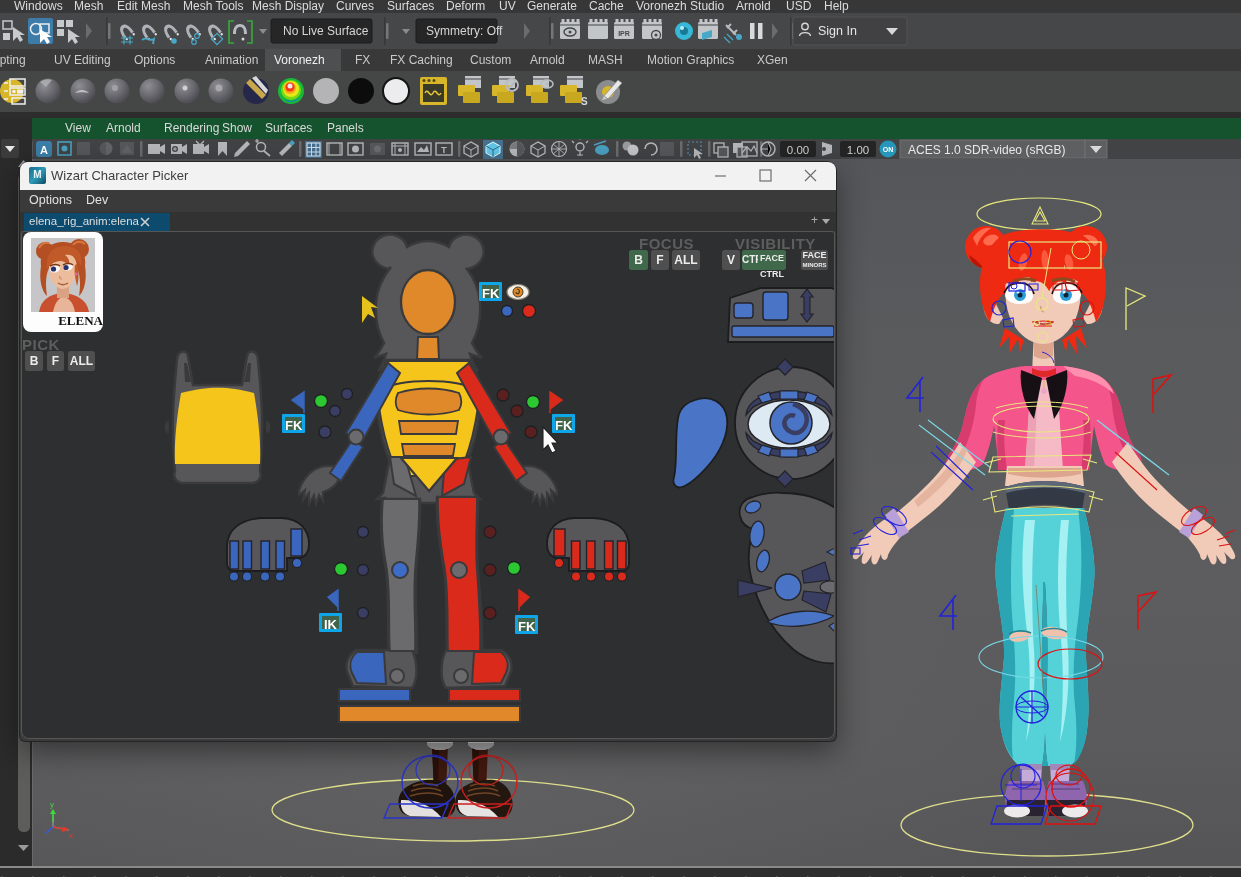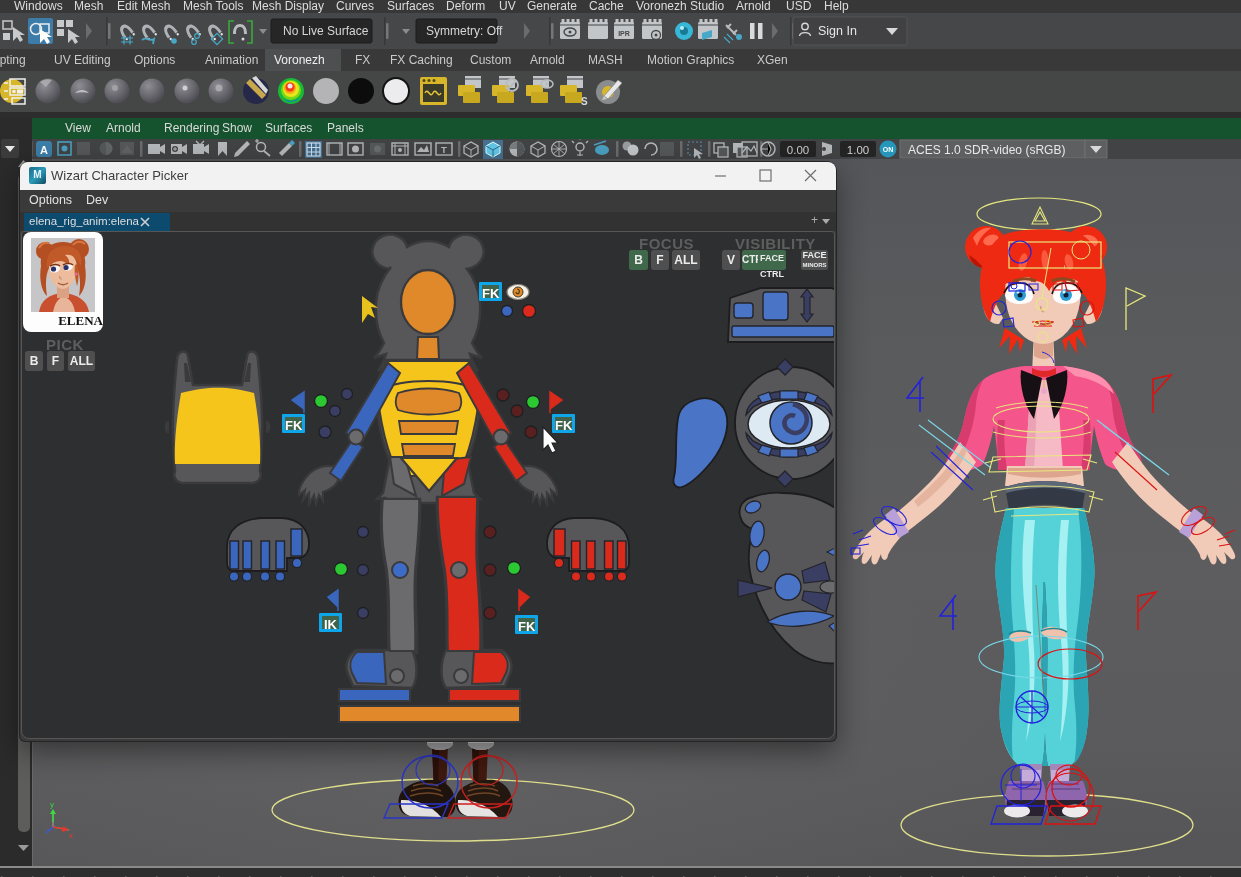--- a/index.html
+++ b/index.html
@@ -746,21 +746,21 @@
 <ellipse cx="37" cy="29" rx="5" ry="3.5" fill="#f8f8f8" transform="rotate(-14 37 29)"></ellipse>
 <circle cx="22.5" cy="31" r="2.6" fill="#28306a"></circle>
           <circle cx="35" cy="29.5" r="2.6" fill="#28306a"></circle>
 <path d="M 19 28 C 22 26 27 26 29 28 M 32 27 C 35 25 40 25 42 27" stroke="#7a3414" stroke-width="1.6" fill="none"></path>
 <path d="M 29 38 C 28 40 29 41 31 41" stroke="#c08a6a" stroke-width="1.2" fill="none"></path>
 <path d="M 27 45 C 30 47 34 47 37 45" stroke="#a05a3c" stroke-width="1.5" fill="none"></path>
 <circle cx="45" cy="36" r="1.5" fill="#e86a9a"></circle>
         </svg>
 <div style="position:absolute;left:0;top:81px;width:80px;text-align:right;font-family:'Liberation Serif',serif;font-weight:bold;font-size:13px;color:#111">ELENA</div>
 </div>
-<div class="lbl" style="left:24px;top:104px">PICK</div>
+<div class="lbl" style="left:0;top:104px">PICK</div>
 <div class="btn" style="left:3px;top:119px;width:18px;height:20px;font-size:12px;line-height:20px">B</div>
 <div class="btn" style="left:25px;top:119px;width:17px;height:20px;font-size:12px;line-height:20px">F</div>
 <div class="btn" style="left:46px;top:119px;width:27px;height:20px;font-size:12px;line-height:20px">ALL</div>
 <div class="lbl" style="left:617px;top:3px">FOCUS</div>
 <div class="btn grn" style="left:607px;top:18px;width:19px;height:20px;font-size:12px;line-height:20px">B</div>
 <div class="btn" style="left:629px;top:18px;width:18px;height:20px;font-size:12px;line-height:20px">F</div>
 <div class="btn" style="left:650px;top:18px;width:28px;height:20px;font-size:12px;line-height:20px">ALL</div>
 <div class="lbl" style="left:713px;top:3px">VISIBILITY</div>
 <div class="btn" style="left:700px;top:18px;width:18px;height:20px;font-size:12px;line-height:20px">V</div>
 <div class="btn grn" style="left:720px;top:18px;width:25px;height:20px;font-size:10px;line-height:20px">CTRL</div>

